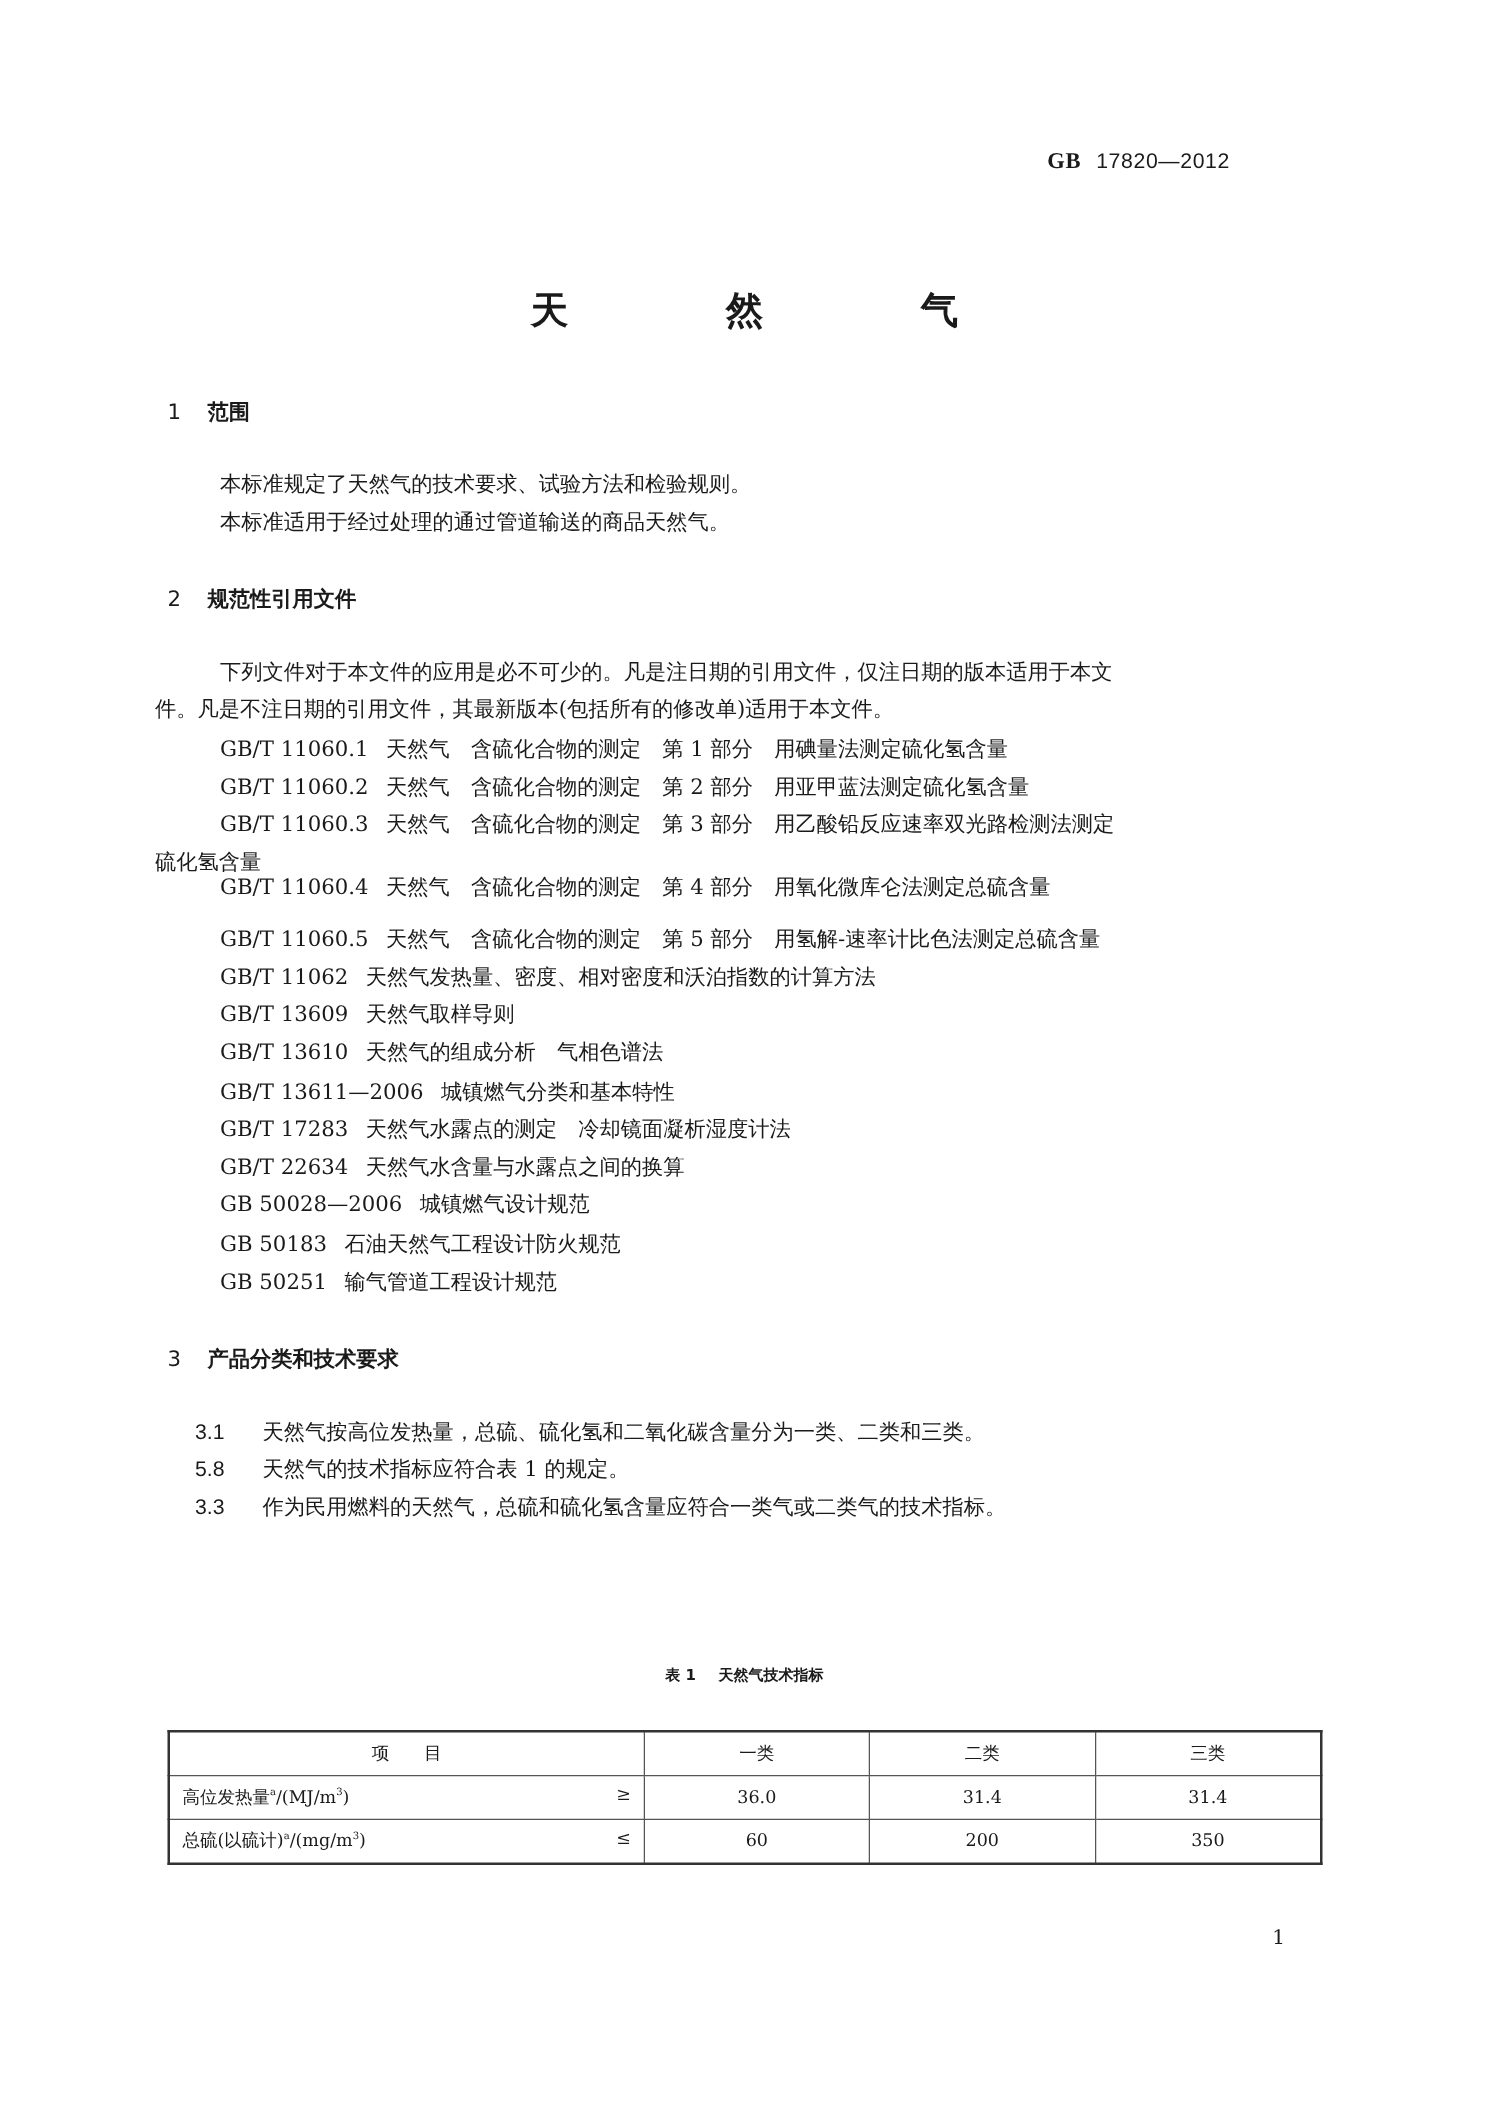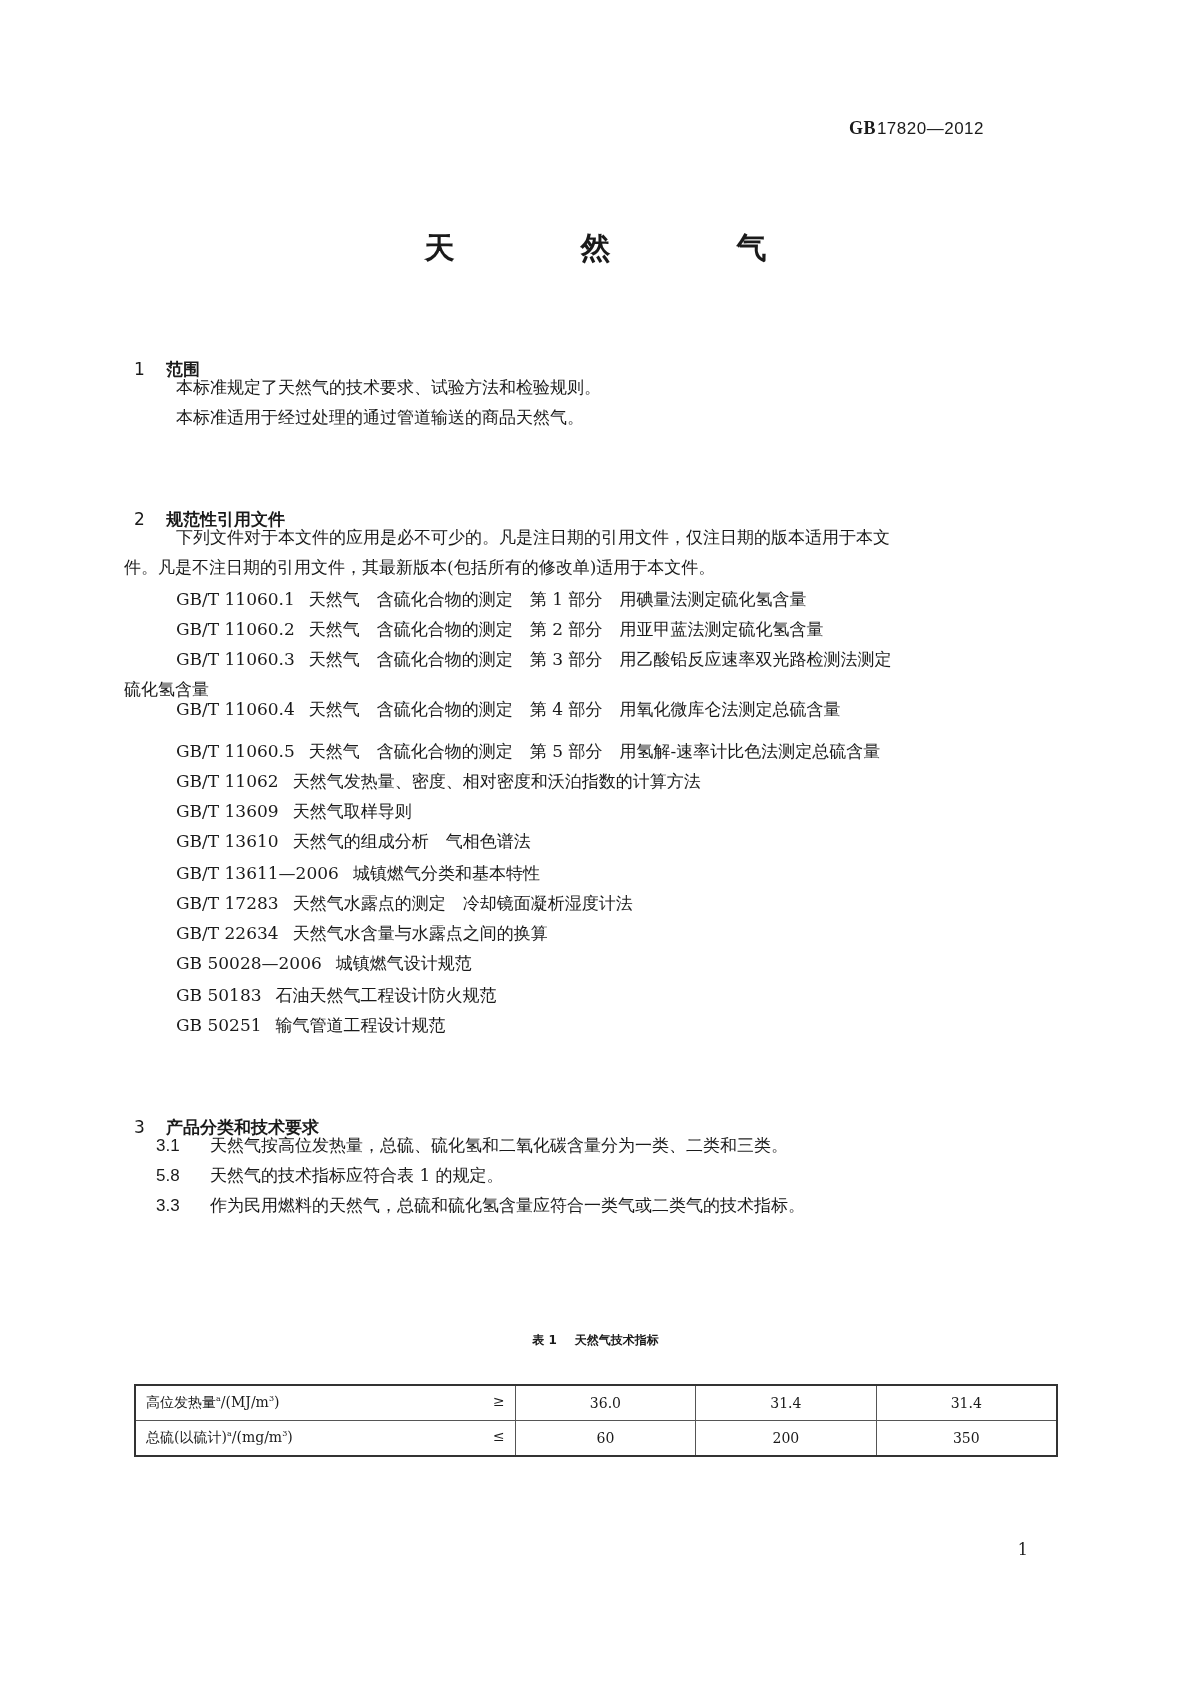--- a/index.html
+++ b/index.html
@@ -1,23 +1,23 @@
 <!DOCTYPE html>
 <html><head>
 <meta charset="utf-8">
 <style>
   html, body { margin: 0; padding: 0; background: #ffffff; }
   body { width: 1191px; height: 1684px; position: relative; overflow: hidden;
          font-family: "DejaVu Serif", "Liberation Serif", serif; color: #1a1a1a; }
   .std-code { position: absolute; top: 118px; right: 207px; font-size: 17px; letter-spacing: 0.5px; }
-  .std-code .gb { font-weight: bold; font-family: "Liberation Serif", serif; font-size: 18px; margin-right: 1px; }
+  .std-code .gb { font-weight: bold; font-family: "Liberation Serif", serif; font-size: 18px; margin-right: 12px; }
   .std-code .num { font-family: "Liberation Sans", sans-serif; }
   .doc-title { position: absolute; top: 228px; left: 0; width: 1191px; text-align: center;
                font-family: "DejaVu Sans", sans-serif; font-size: 30px; font-weight: bold; letter-spacing: 48px; padding-left: 48px; box-sizing: border-box; }
-  .h1 { position: absolute; left: 134px; font-family: "DejaVu Sans", sans-serif; font-size: 17px; font-weight: bold; margin-top: 40px; }
+  .h1 { position: absolute; left: 134px; font-family: "DejaVu Sans", sans-serif; font-size: 17px; font-weight: bold; }
   .h1 .n { display: inline-block; width: 32px; font-weight: normal; }
   .p { position: absolute; font-size: 17px; white-space: nowrap; }
   .ind { left: 176px; }
   .full { left: 124px; }
   .ref .code { display: inline-block; margin-right: 14px; }
   .clause { left: 134px; }
   .clause .cn { display: inline-block; width: 54px; font-family: "Liberation Sans", sans-serif; margin-left: 22px; }
   .table-caption { position: absolute; top: 1332px; left: 0; width: 1191px; text-align: center;
                    font-family: "DejaVu Sans", sans-serif; font-size: 12px; font-weight: bold; }
   .table-caption .tn { margin-right: 18px; }
@@ -75,20 +75,26 @@
 <div class="p clause" style="top:1134px"><span class="cn">3.1</span><span>天然气按高位发热量，总硫、硫化氢和二氧化碳含量分为一类、二类和三类。</span></div>
 <div class="p clause" style="top:1164px"><span class="cn">5.8</span><span>天然气的技术指标应符合表 1 的规定。</span></div>
 <div class="p clause" style="top:1194px"><span class="cn">3.3</span><span>作为民用燃料的天然气，总硫和硫化氢含量应符合一类气或二类气的技术指标。</span></div>
 
 <div class="table-caption">
   <span class="tn">表 1</span><span>天然气技术指标</span>
 </div>
 
 <table class="spec">
   <tbody>
+      <tr>
+    <th>项　　目</th>
+    <th>一类</th>
+    <th>二类</th>
+    <th>三类</th>
+  </tr>
   <tr>
     <td class="item"><span>高位发热量</span><sup>a</sup><span>/(MJ/m</span><sup>3</sup><span>)</span><span class="op">≥</span></td>
     <td class="num">36.0</td>
     <td class="num">31.4</td>
     <td class="num">31.4</td>
   </tr>
   <tr>
     <td class="item"><span>总硫(以硫计)</span><sup>a</sup><span>/(mg/m</span><sup>3</sup><span>)</span><span class="op">≤</span></td>
     <td class="num">60</td>
     <td class="num">200</td>

